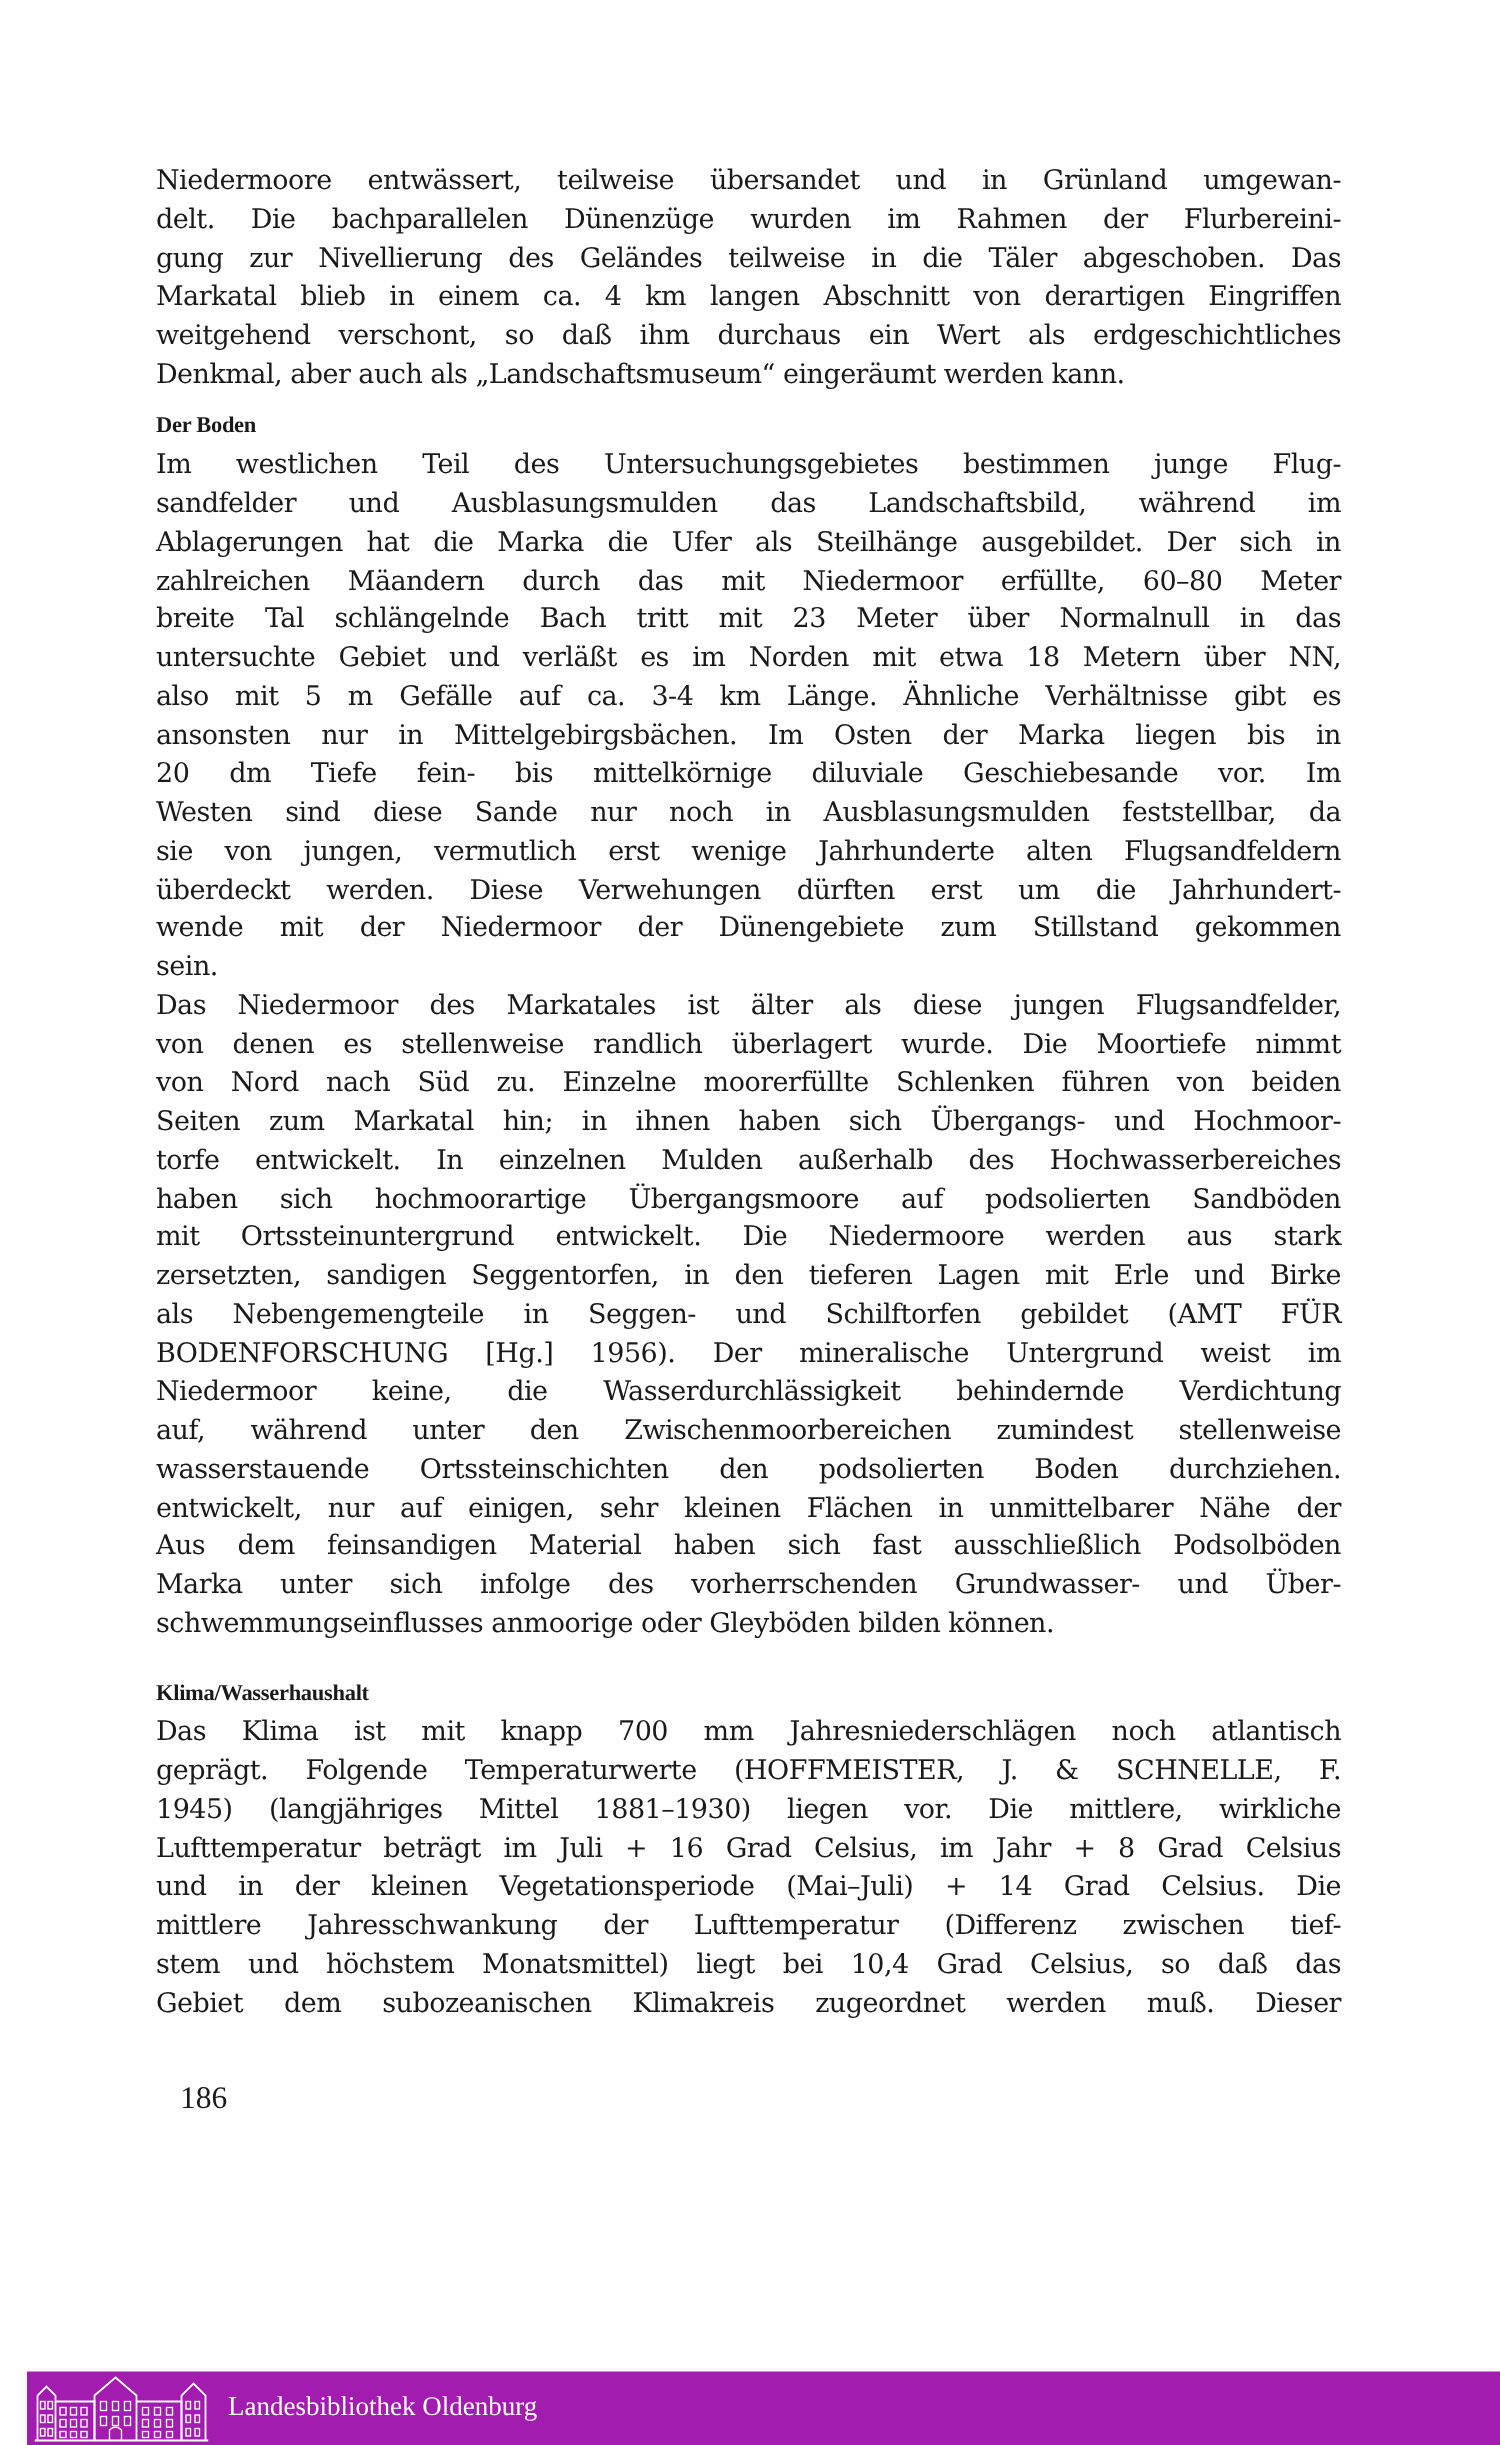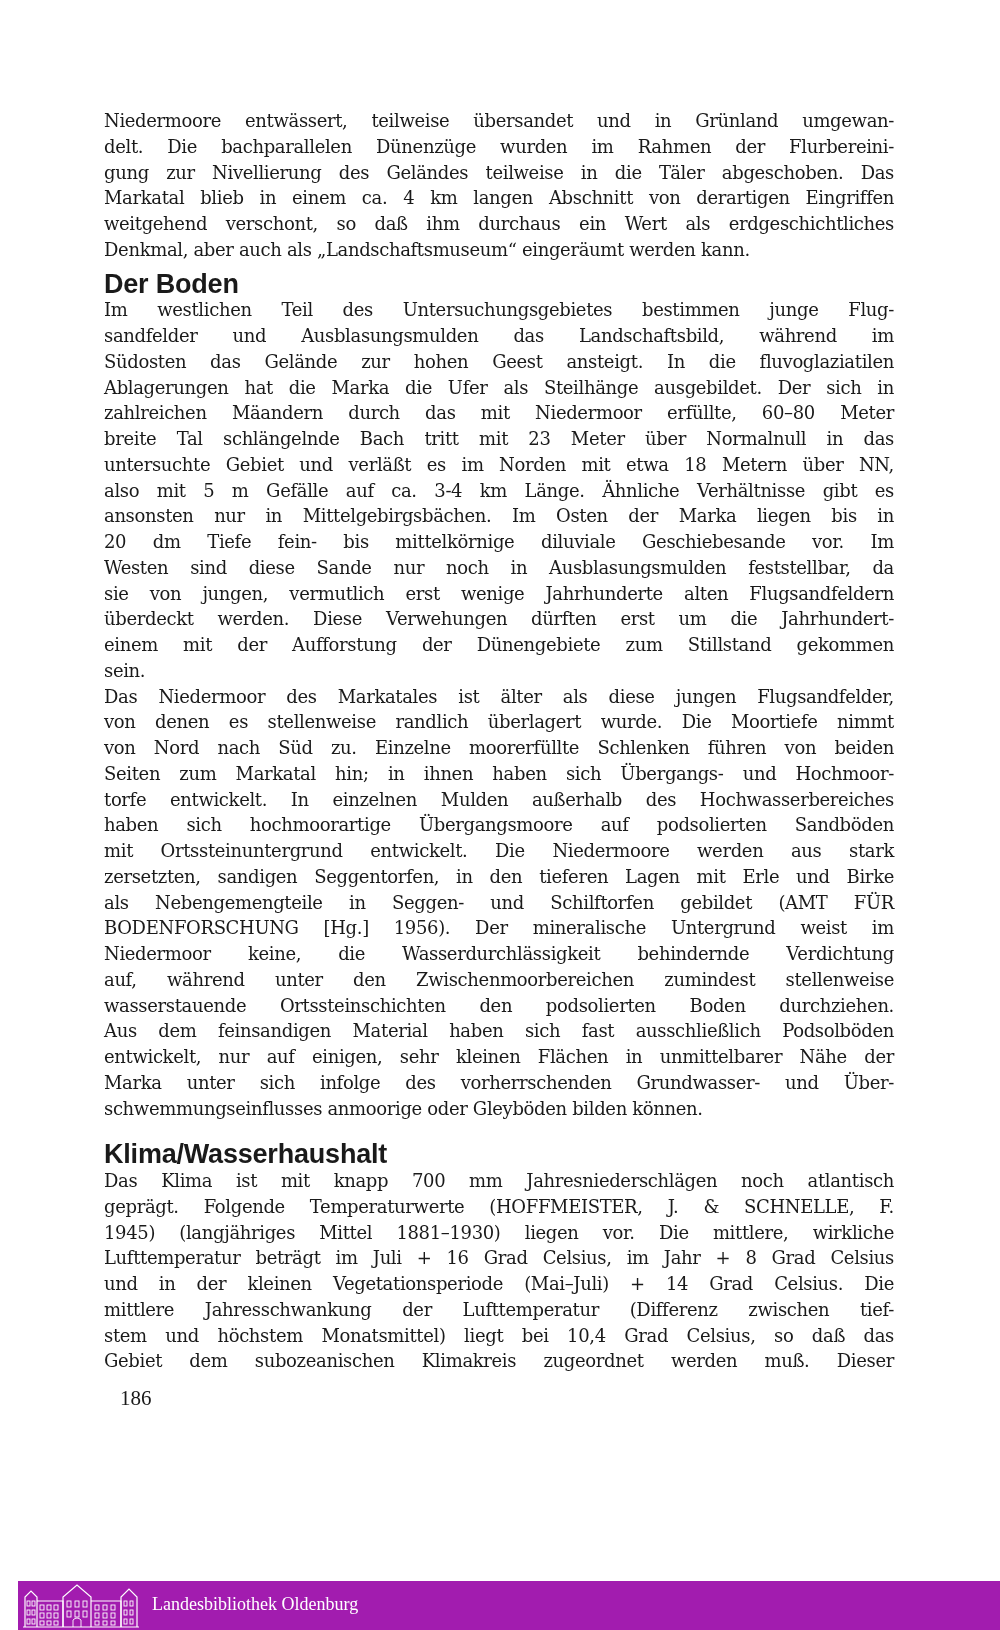--- a/index.html
+++ b/index.html
@@ -7,22 +7,22 @@
     width: 1000px; height: 1630px; background: #ffffff; position: relative; overflow: hidden;
     font-family: "DejaVu Serif", "Liberation Serif", serif; color: #1a1a1a;
   }
   .page { position: absolute; left: 104px; top: 108px; width: 790px; }
   .line {
     display: block; white-space: nowrap; font-size: 18px; line-height: 25.75px; height: 25.75px;
     text-align: justify; text-align-last: justify; letter-spacing: -0.35px;
   }
   .line.last { text-align-last: left; }
   .heading {
-    display: block; font-family: Liberation Sans, sans-serif; font-weight: bold;
-    font-size: 27px; line-height: 25.75px; height: 25.75px; letter-spacing: -0.2px;
+    display: block; font-family: Liberation Serif, serif; font-weight: bold;
+    font-size: 15px; line-height: 25.75px; height: 25.75px; letter-spacing: -0.2px;
   }
   .gap-small { height: 9px; }
   .gap-big { height: 21px; }
   .pagenum {
     position: absolute; left: 104px; top: 1386px; font-size: 21px;
     font-family: "Liberation Serif", "DejaVu Serif", serif;
     margin-left: 16px;
   }
   .footer {
     position: absolute; left: 18px; top: 1581px; width: 1000px; height: 49px; background: #a21caf;
@@ -45,50 +45,49 @@
     <span class="line">weitgehend verschont, so daß ihm durchaus ein Wert als erdgeschichtliches</span>
     <span class="line last">Denkmal, aber auch als „Landschaftsmuseum“ eingeräumt werden kann.</span>
   </div>
 
   <div class="gap-small"></div>
 
   <span class="heading">Der Boden</span>
   <div>
     <span class="line">Im westlichen Teil des Untersuchungsgebietes bestimmen junge Flug-</span>
     <span class="line">sandfelder und Ausblasungsmulden das Landschaftsbild, während im</span>
-    <span class="line">Südosten das Gelände zur hohen Geest ansteigt. In die fluvoglaziatilen</span>
     <span class="line">Ablagerungen hat die Marka die Ufer als Steilhänge ausgebildet. Der sich in</span>
     <span class="line">zahlreichen Mäandern durch das mit Niedermoor erfüllte, 60–80 Meter</span>
     <span class="line">breite Tal schlängelnde Bach tritt mit 23 Meter über Normalnull in das</span>
     <span class="line">untersuchte Gebiet und verläßt es im Norden mit etwa 18 Metern über NN,</span>
     <span class="line">also mit 5 m Gefälle auf ca. 3-4 km Länge. Ähnliche Verhältnisse gibt es</span>
     <span class="line">ansonsten nur in Mittelgebirgsbächen. Im Osten der Marka liegen bis in</span>
     <span class="line">20 dm Tiefe fein- bis mittelkörnige diluviale Geschiebesande vor. Im</span>
     <span class="line">Westen sind diese Sande nur noch in Ausblasungsmulden feststellbar, da</span>
     <span class="line">sie von jungen, vermutlich erst wenige Jahrhunderte alten Flugsandfeldern</span>
     <span class="line">überdeckt werden. Diese Verwehungen dürften erst um die Jahrhundert-</span>
-    <span class="line">einem mit der Aufforstung der Dünengebiete zum Stillstand gekommen</span>
+    <span class="line">wende mit der Niedermoor der Dünengebiete zum Stillstand gekommen</span>
     <span class="line last">sein.</span>
   </div>
   <div>
     <span class="line">Das Niedermoor des Markatales ist älter als diese jungen Flugsandfelder,</span>
     <span class="line">von denen es stellenweise randlich überlagert wurde. Die Moortiefe nimmt</span>
     <span class="line">von Nord nach Süd zu. Einzelne moorerfüllte Schlenken führen von beiden</span>
     <span class="line">Seiten zum Markatal hin; in ihnen haben sich Übergangs- und Hochmoor-</span>
     <span class="line">torfe entwickelt. In einzelnen Mulden außerhalb des Hochwasserbereiches</span>
     <span class="line">haben sich hochmoorartige Übergangsmoore auf podsolierten Sandböden</span>
     <span class="line">mit Ortssteinuntergrund entwickelt. Die Niedermoore werden aus stark</span>
     <span class="line">zersetzten, sandigen Seggentorfen, in den tieferen Lagen mit Erle und Birke</span>
     <span class="line">als Nebengemengteile in Seggen- und Schilftorfen gebildet (AMT FÜR</span>
     <span class="line">BODENFORSCHUNG [Hg.] 1956). Der mineralische Untergrund weist im</span>
     <span class="line">Niedermoor keine, die Wasserdurchlässigkeit behindernde Verdichtung</span>
     <span class="line">auf, während unter den Zwischenmoorbereichen zumindest stellenweise</span>
     <span class="line">wasserstauende Ortssteinschichten den podsolierten Boden durchziehen.</span>
+    <span class="line">entwickelt, nur auf einigen, sehr kleinen Flächen in unmittelbarer Nähe der</span>
     <span class="line">Aus dem feinsandigen Material haben sich fast ausschließlich Podsolböden</span>
-    <span class="line">entwickelt, nur auf einigen, sehr kleinen Flächen in unmittelbarer Nähe der</span>
     <span class="line">Marka unter sich infolge des vorherrschenden Grundwasser- und Über-</span>
     <span class="line last">schwemmungseinflusses anmoorige oder Gleyböden bilden können.</span>
   </div>
 
   <div class="gap-big"></div>
 
   <span class="heading">Klima/Wasserhaushalt</span>
   <div>
     <span class="line">Das Klima ist mit knapp 700 mm Jahresniederschlägen noch atlantisch</span>
     <span class="line">geprägt. Folgende Temperaturwerte (HOFFMEISTER, J. &amp; SCHNELLE, F.</span>

